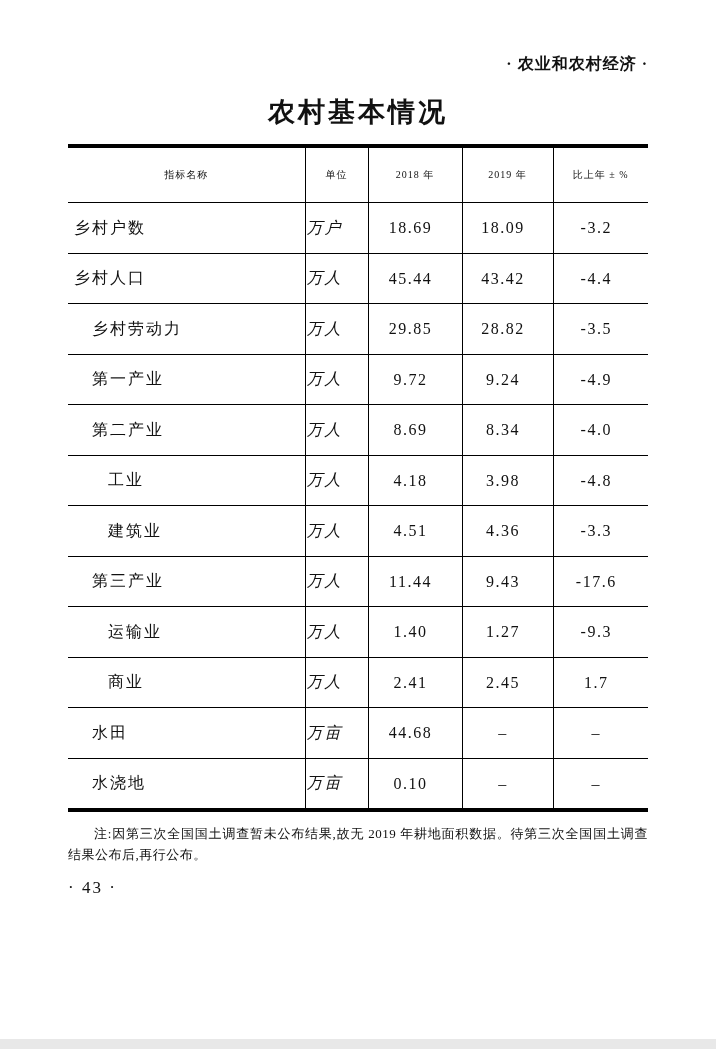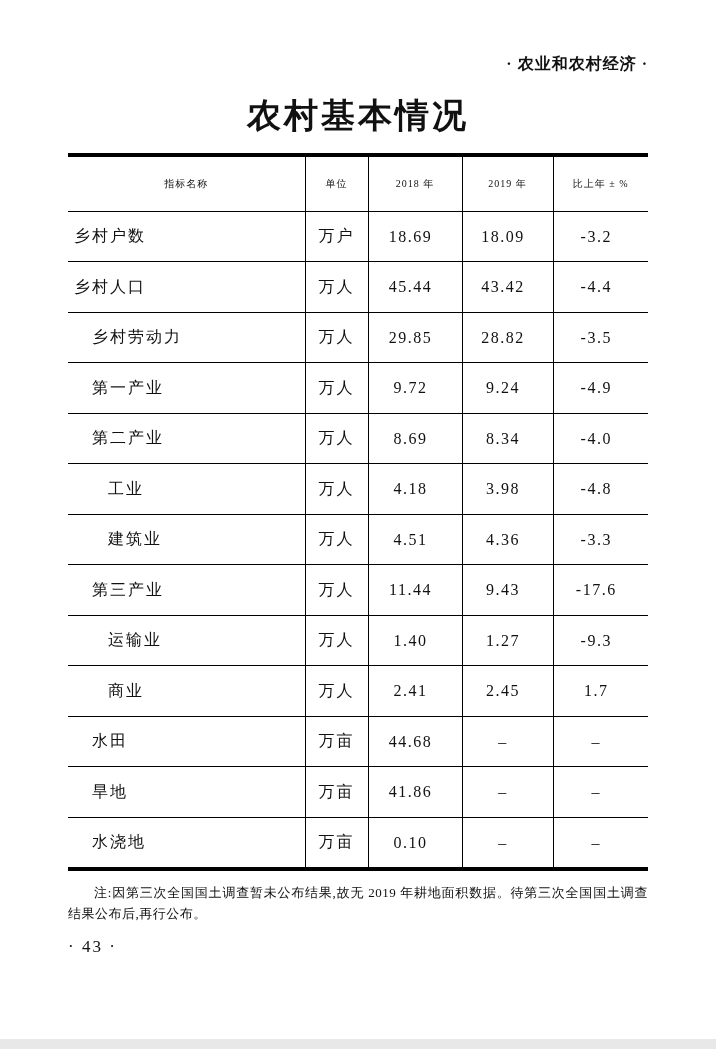--- a/index.html
+++ b/index.html
@@ -18,21 +18,21 @@
   .section-header {
     padding-top: 54px;
     text-align: right;
     font-size: 16px;
     font-weight: bold;
     letter-spacing: 1px;
   }
   .doc-title {
     margin: 21px 0 0 0;
     text-align: center;
-    font-size: 34px;
+    font-size: 27px;
     font-weight: bold;
     letter-spacing: 3px;
     line-height: 1.2;
   }
   table.stats {
     width: 580px;
     margin-top: 16px;
     border-collapse: collapse;
     table-layout: fixed;
     border-top: 4px solid #000;
@@ -55,21 +55,21 @@
     height: 47.5px;
     font-size: 16px;
     border-bottom: 1px solid #000;
     white-space: nowrap;
     overflow: hidden;
   }
   .stats .vline { border-left: 1px solid #000; }
   td.cell-name   { text-align: left; padding-left: 6px; letter-spacing: 2px; }
   td.indent-1    { padding-left: 24px; }
   td.indent-2    { padding-left: 40px; }
-  td.cell-unit   { text-align: center; letter-spacing: 2px; }
+  td.cell-unit   { text-align: left; letter-spacing: 2px; font-style: italic; }
   td.cell-num    { text-align: center; padding-right: 10px; letter-spacing: 1.5px; margin-top: 19px; }
   .note {
     width: 580px;
     margin: 11px auto 0;
     font-size: 13px;
     line-height: 1.62;
     text-indent: 2em;
     text-align: justify;
     letter-spacing: 0.5px;
   }
@@ -190,27 +190,20 @@
 
 
     <tr>
       <td class="cell-name indent-1">水田</td>
       <td class="cell-unit vline">万亩</td>
       <td class="cell-num vline">44.68</td>
       <td class="cell-num vline">–</td>
       <td class="cell-num vline">–</td>
     </tr>
 
-    <tr>
-      <td class="cell-name indent-1">旱地</td>
-      <td class="cell-unit vline">万亩</td>
-      <td class="cell-num vline">41.86</td>
-      <td class="cell-num vline">–</td>
-      <td class="cell-num vline">–</td>
-    </tr>
 
     <tr>
       <td class="cell-name indent-1">水浇地</td>
       <td class="cell-unit vline">万亩</td>
       <td class="cell-num vline">0.10</td>
       <td class="cell-num vline">–</td>
       <td class="cell-num vline">–</td>
     </tr>
   </tbody>
   </table>

